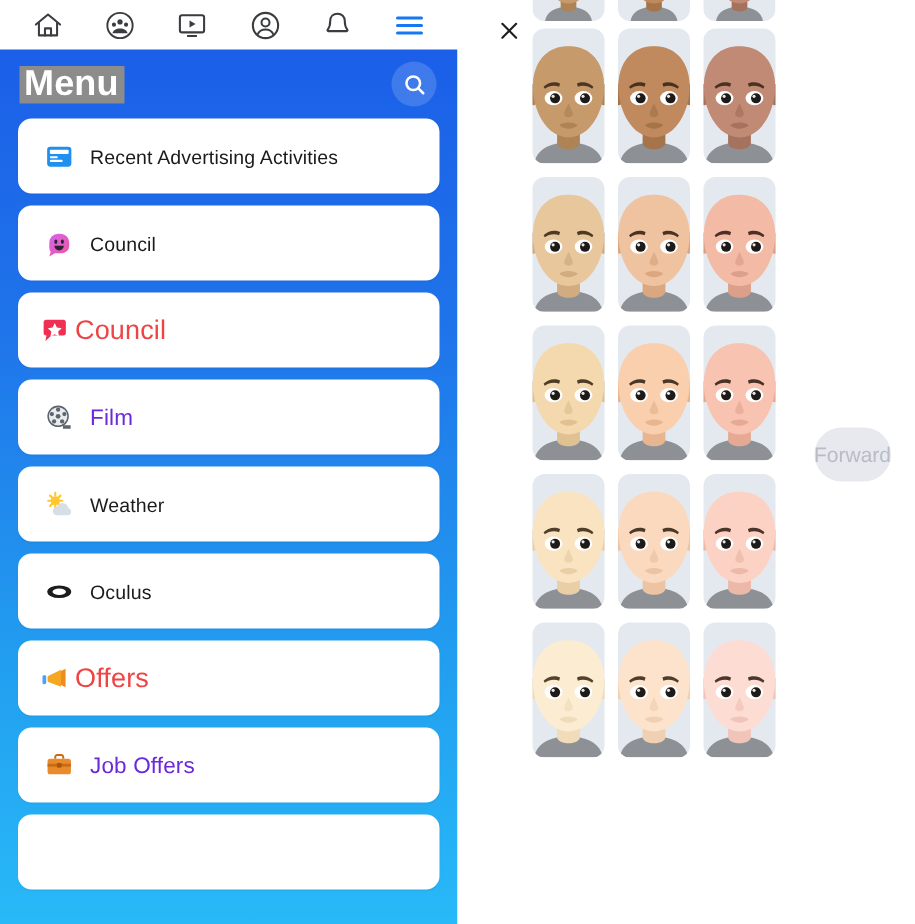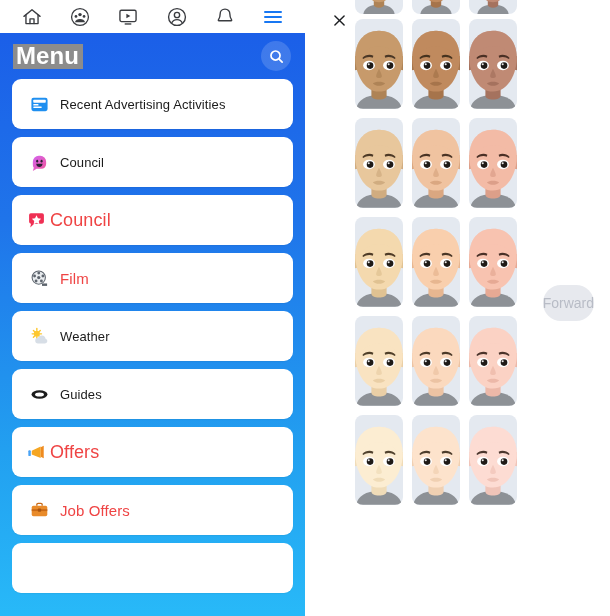--- a/index.html
+++ b/index.html
@@ -80,21 +80,21 @@
     display: flex; align-items: center; justify-content: center;
     margin-right: 11px;
   }
   .menu-label {
     font-size: 13px; color: #1b1b1b; letter-spacing: .1px;
     white-space: nowrap; overflow: hidden;
   }
   
   .menu-row.big .menu-label { font-size: 18px; color: #ef4444; }
   .menu-row.big .menu-ico { margin-right: 4px; margin-left: -3px; }
-  .menu-row.mid .menu-label { font-size: 15px; color: #ef4444; }
+  .menu-row.mid .menu-label { font-size: 15px; color: #6d28d9; }
 
   
   #right-col {
     width: 305px; height: 616px;
     background: #ffffff;
     position: relative;
     display: flex; flex-direction: row;
   }
   #close-bar { height: 40px; flex: 0 0 40px; position: relative; }
   #close-btn {
@@ -289,21 +289,21 @@
           <span class="menu-label">Weather</span>
         </div>
 
         <div class="menu-row">
           <span class="menu-ico">
             <svg width="19" height="19" viewBox="0 0 20 20">
               <ellipse cx="10" cy="10" rx="8.4" ry="4.4" fill="#1c1c1c"></ellipse>
               <ellipse cx="10" cy="10" rx="4.7" ry="2.2" fill="#ffffff"></ellipse>
             </svg>
           </span>
-          <span class="menu-label">Guides</span>
+          <span class="menu-label">Oculus</span>
         </div>
 
         <div class="menu-row big">
           <span class="menu-ico">
             <svg width="19" height="19" viewBox="0 0 20 20">
               <rect x="1.4" y="7.6" width="2.6" height="6.2" rx="1" fill="#4aa3f5"></rect>
               <path d="M5 8.2 14.4 3.6v12.1L5 12.1z" fill="#f5a623"></path>
               <path d="M14.4 4.6 17.6 3v13l-3.2-1.6z" fill="#ef8b1f"></path>
             </svg>
           </span>

